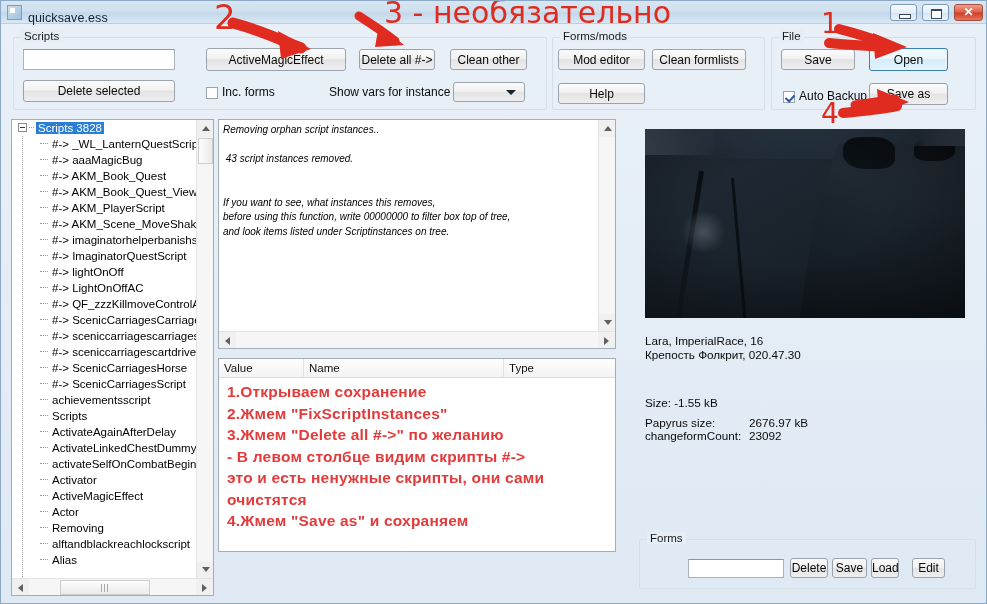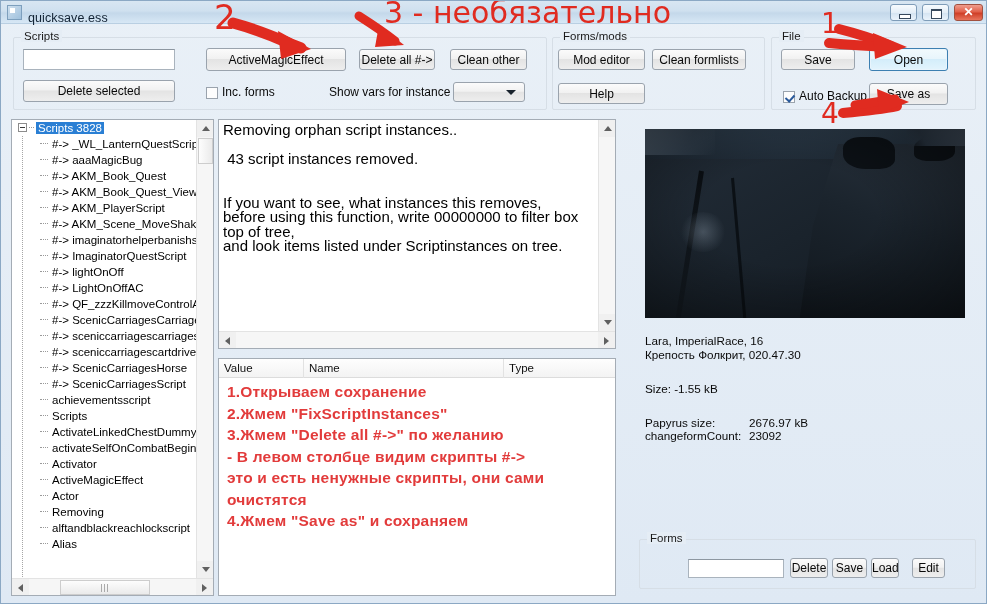--- a/index.html
+++ b/index.html
@@ -338,31 +338,32 @@
     width: 398px; height: 230px;
     background: #ffffff;
     border: 1px solid #a4acb5;
     box-sizing: border-box;
     overflow: hidden;
   }
   #out-text {
     position: absolute;
     left: 4px; top: 3px;
     width: 370px;
-    font-size: 15px;
+    font-size: 10px;
     line-height: 14.5px;
     color: #000;
     white-space: pre-wrap;
+    font-style: italic;
   }
 
   
   #vars-panel {
     position: absolute;
     left: 217px; top: 357px;
-    width: 398px; height: 238px;
+    width: 398px; height: 194px;
     background: #ffffff;
     border: 1px solid #a4acb5;
     box-sizing: border-box;
     overflow: hidden;
   }
   #vars-header {
     position: absolute;
     left: 0; top: 0;
     width: 100%; height: 19px;
     background: linear-gradient(to bottom, #fefefe, #f3f3f3);
@@ -571,20 +572,21 @@
           <div class="tnode child"><span class="dashes"></span><span>#-&gt; lightOnOff</span></div>
           <div class="tnode child"><span class="dashes"></span><span>#-&gt; LightOnOffAC</span></div>
           <div class="tnode child"><span class="dashes"></span><span>#-&gt; QF_zzzKillmoveControlAu</span></div>
           <div class="tnode child"><span class="dashes"></span><span>#-&gt; ScenicCarriagesCarriage</span></div>
           <div class="tnode child"><span class="dashes"></span><span>#-&gt; sceniccarriagescarriagesy</span></div>
           <div class="tnode child"><span class="dashes"></span><span>#-&gt; sceniccarriagescartdrivers</span></div>
           <div class="tnode child"><span class="dashes"></span><span>#-&gt; ScenicCarriagesHorse</span></div>
           <div class="tnode child"><span class="dashes"></span><span>#-&gt; ScenicCarriagesScript</span></div>
           <div class="tnode child"><span class="dashes"></span><span>achievementsscript</span></div>
           <div class="tnode child"><span class="dashes"></span><span>Scripts</span></div>
+          <div class="tnode child"><span class="dashes"></span><span>ActivateAgainAfterDelay</span></div>
           <div class="tnode child"><span class="dashes"></span><span>ActivateLinkedChestDummyS</span></div>
           <div class="tnode child"><span class="dashes"></span><span>activateSelfOnCombatBegin</span></div>
           <div class="tnode child"><span class="dashes"></span><span>Activator</span></div>
           <div class="tnode child"><span class="dashes"></span><span>ActiveMagicEffect</span></div>
           <div class="tnode child"><span class="dashes"></span><span>Actor</span></div>
           <div class="tnode child"><span class="dashes"></span><span>Removing</span></div>
           <div class="tnode child"><span class="dashes"></span><span>alftandblackreachlockscript</span></div>
           <div class="tnode child"><span class="dashes"></span><span>Alias</span></div>
         </div>
     </div>
@@ -661,21 +663,21 @@
     <div class="bright-l"></div>
     <div class="bright-r"></div>
     <div class="trail"></div>
     <div class="trail2"></div>
     <div class="glow"></div>
     <div class="vign"></div>
   </div>
 
   <div class="info" style="left:644px; top:333px;">Lara, ImperialRace, 16</div>
   <div class="info" style="left:644px; top:347px;">Крепость Фолкрит, 020.47.30</div>
-  <div class="info" style="left:644px; top:381px;">Size: -1.55 kB</div>
+  <div class="info" style="left:644px; top:395px;">Size: -1.55 kB</div>
   <div class="info" style="left:644px; top:415px;">Papyrus size:</div>
   <div class="info" style="left:748px; top:415px;">2676.97 kB</div>
   <div class="info" style="left:644px; top:428px;">changeformCount:</div>
   <div class="info" style="left:748px; top:428px;">23092</div>
 
   <div class="group" style="left:638px; top:538px; width:337px; height:50px;">
     <span class="legend">Forms</span>
   </div>
   <div class="stxt" style="left:646px; top:563px;margin-top:41px;">FormId</div>
   <input class="tbox" style="left: 687px; top: 558px; width: 96px; height: 19px;" value="">

